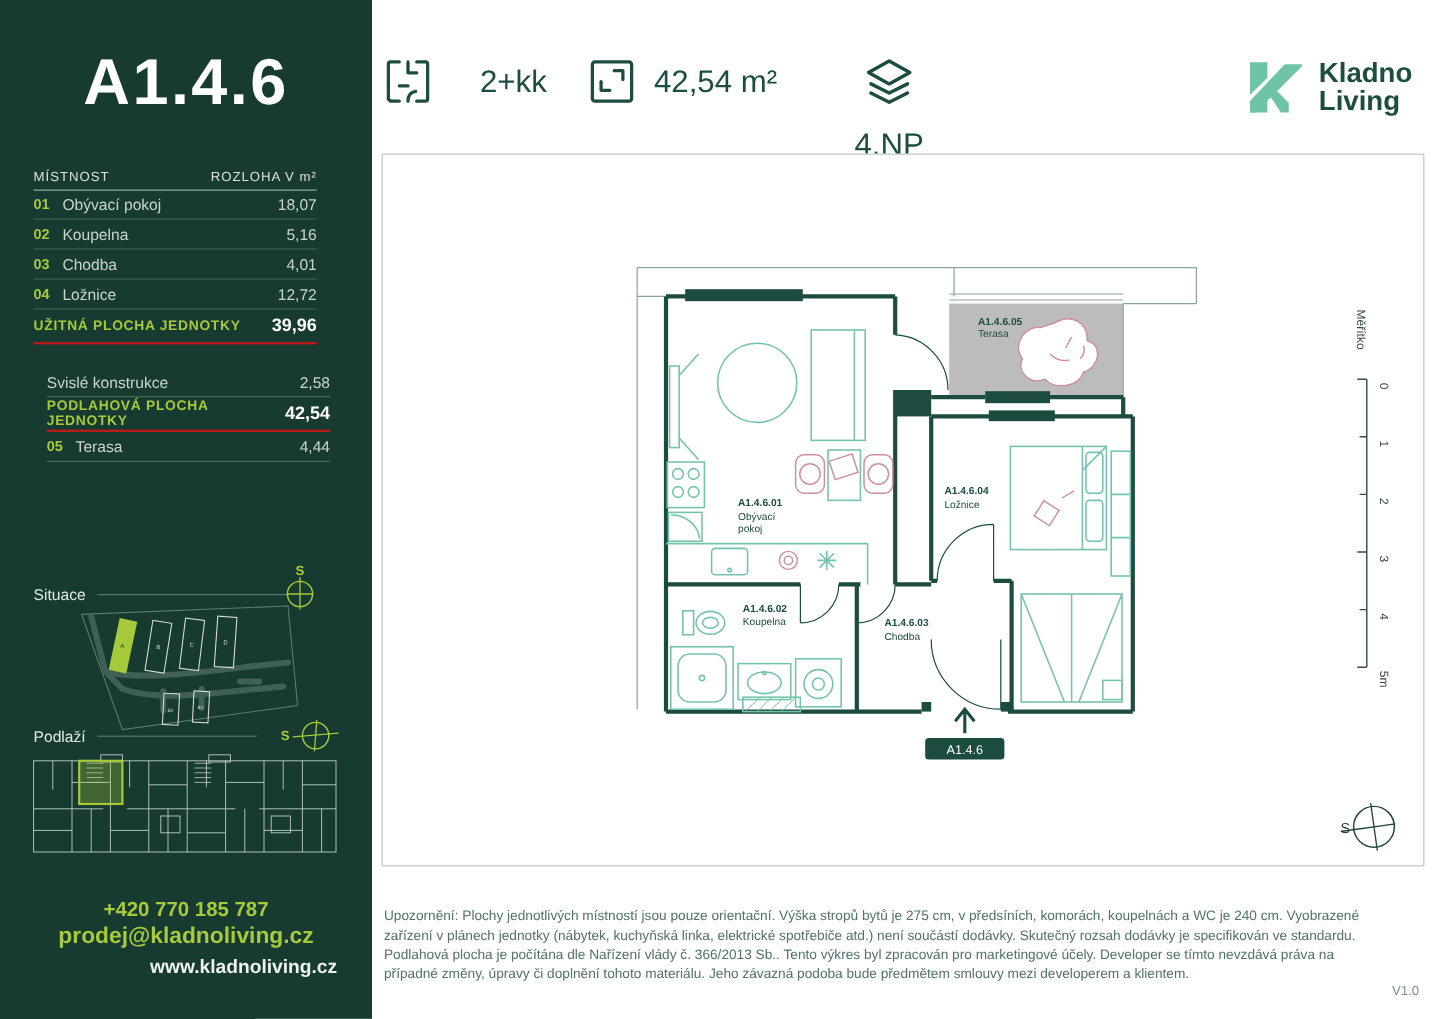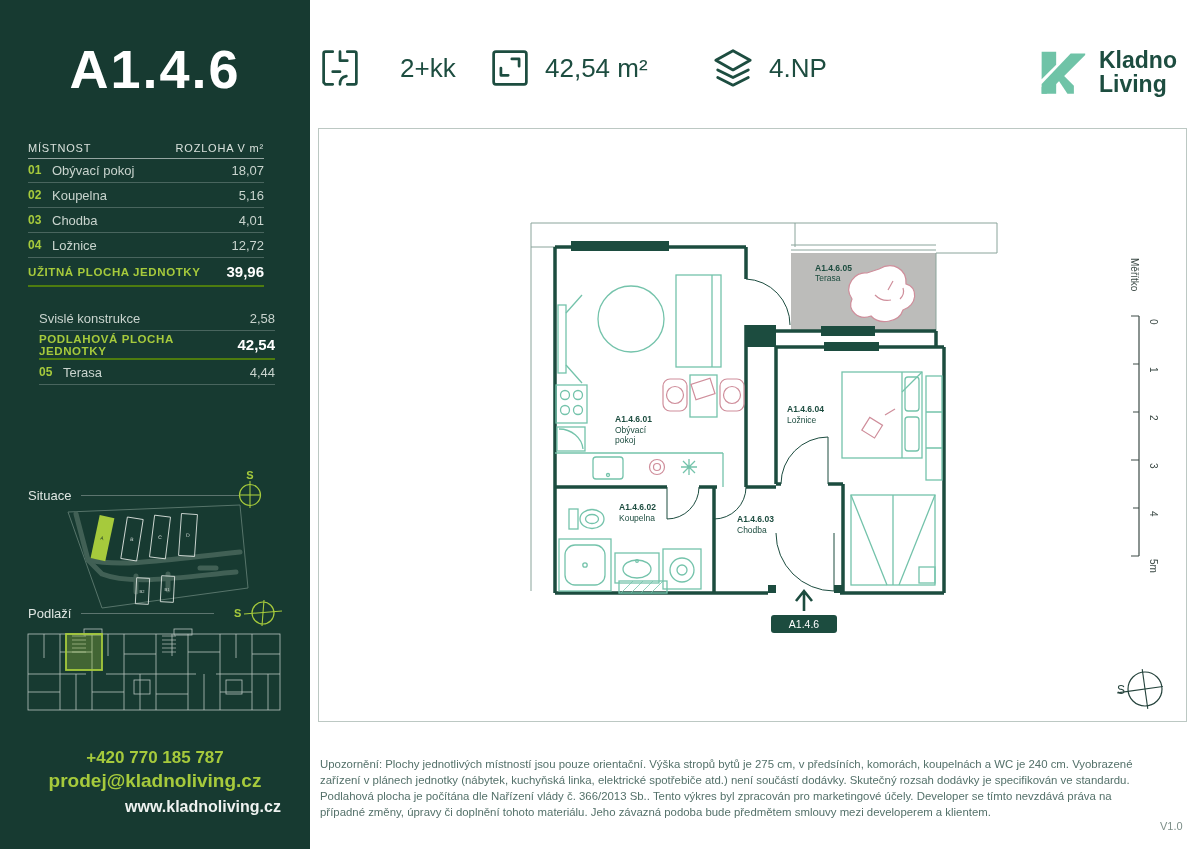--- a/index.html
+++ b/index.html
@@ -11,21 +11,21 @@
               color:#ffffff;font-size:54px;font-weight:700;letter-spacing:2px;}
   .tbl{position:absolute;left:28px;width:236px;}
   .tbl-head{top:130px;display:flex;justify-content:space-between;align-items:flex-end;
             height:24px;color:#d9e1dc;font-size:11px;letter-spacing:.8px;
             border-bottom:1px solid rgba(255,255,255,.55);padding-bottom:4px;}
   .row{display:flex;align-items:center;height:24px;border-bottom:1px solid rgba(255,255,255,.22);
        font-size:13px;color:#c9d4ce;}
   .row .num{color:#a6ca3c;font-weight:700;font-size:12px;width:24px;}
   .row .nm{flex:1;}
   .row .val{text-align:center;}
-  .row.strong{border-bottom:2px solid #4d7c0f;height:27px;}
+  .row.strong{border-bottom:2px solid #b91c1c;height:27px;}
   .row.strong .lbl{flex:1;color:#a6ca3c;font-weight:700;font-size:11.5px;letter-spacing:.6px;}
   .row.strong .val{color:#ffffff;font-weight:700;font-size:15px;}
   .rows-wrap{position:absolute;left:28px;top:158px;width:236px;}
   .rows-wrap2{position:absolute;left:39px;top:306px;width:236px;}
   .sect{position:absolute;left:28px;width:212px;display:flex;align-items:center;gap:10px;
         color:#dfe6e2;font-size:13px;}
   .sect .ln{flex:1;height:1px;background:rgba(255,255,255,.30);}
   .contact{position:absolute;left:0;width:310px;text-align:center;font-weight:700;}
   .c-lime{color:#a6ca3c;}
   .c-white{color:#eef2f0;padding-left:48px;}
@@ -180,21 +180,21 @@
   <svg width="40" height="44" viewBox="0 0 44 44">
     <g fill="none" stroke="#1d4d40" stroke-width="3" stroke-linecap="round" stroke-linejoin="round">
       <rect x="4" y="4" width="36" height="36" rx="2.5"></rect>
       <path d="M12,22 V30 H20"></path>
       <path d="M32,20 V12 H24"></path>
     </g>
   </svg>
   <span>42,54 m²</span>
 </div>
 
-<div class="spec" style="left:712px;">
+<div class="spec" style="left:712px;flex-direction:column;">
   <svg width="42" height="44" viewBox="0 0 44 44">
     <g fill="none" stroke="#1d4d40" stroke-width="3" stroke-linejoin="round" stroke-linecap="round">
       <path d="M4,14 L22,4 L40,14 L22,24 Z"></path>
       <path d="M6,24 L22,32 L38,24"></path>
       <path d="M6,32 L22,40 L38,32"></path>
     </g>
   </svg>
   <span>4.NP</span>
 </div>
 

